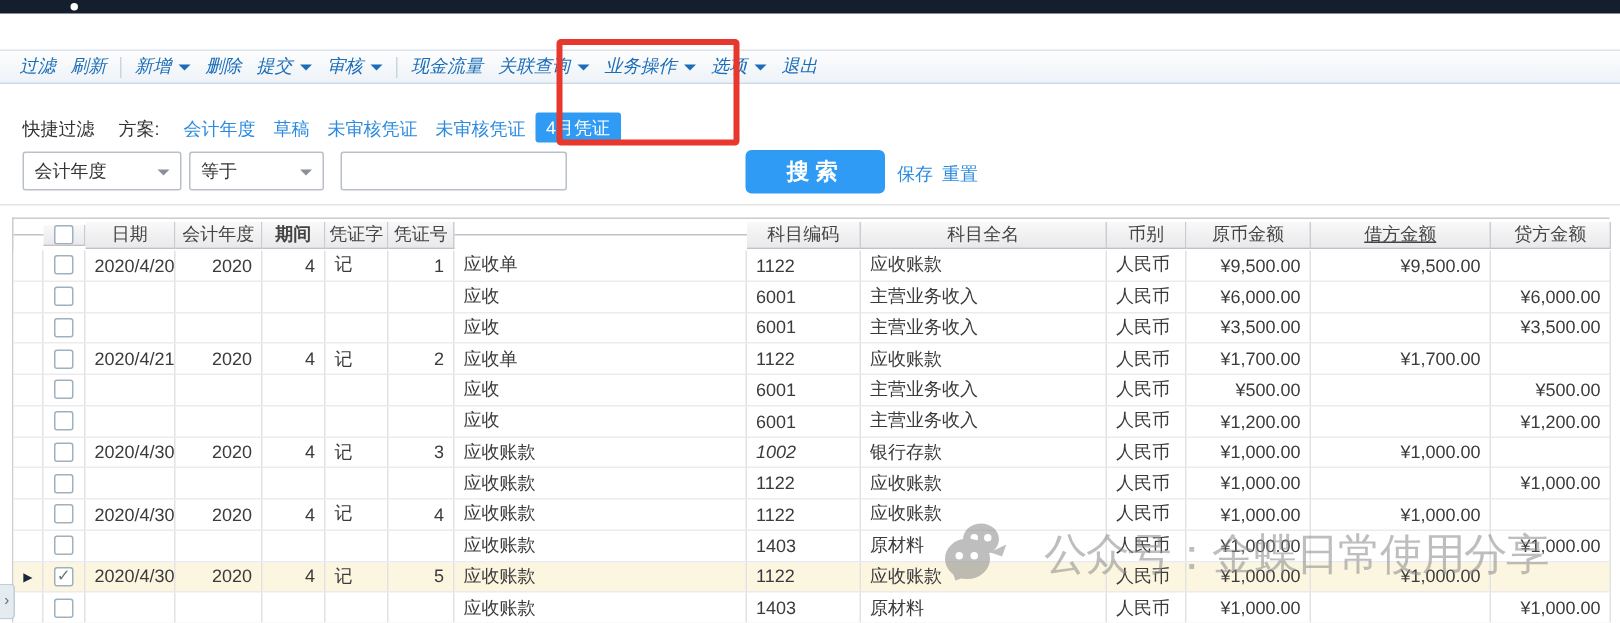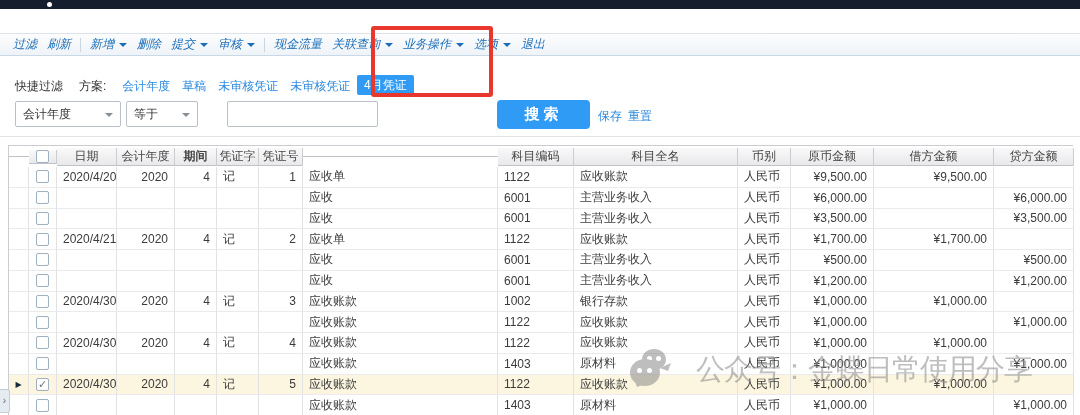--- a/index.html
+++ b/index.html
@@ -41,21 +41,21 @@
     background:#2f9bf4; border-radius:2px; color:#fff; font-size:12px;
     line-height:20px; white-space:nowrap; z-index:5; }
 
   
   .combo { position:absolute; height:26px; background:#fff; border:1px solid #b9c0c7;
     border-radius:2px; display:flex; align-items:center; }
   .combo .lbl { font-size:12px; color:#333; padding-left:7px; }
   .combo .arr { position:absolute; right:7px; top:11px; width:0; height:0;
     border:4px solid transparent; border-top-color:#8a9097; }
   #combo-field { left:15px; top:101px; width:106px; }
-  #combo-op    { left:126px; top:101px; width:72px;  }
+  #combo-op    { left:126px; top:101px; width:90px;  }
   .flt-input { position:absolute; left:227px; top:101px; width:151px; height:26px;
     border:1px solid #b9c0c7; border-radius:2px; font-size:12px; padding:0 6px; color:#333; }
   .search-btn { position:absolute; left:497px; top:100px; width:93px; height:29px;
     background:#2f9bf4; border:none; border-radius:4px; color:#fff; font-size:15px;
     font-weight:bold; font-family:inherit; letter-spacing:4px; text-align:center; cursor:pointer; }
   .save-link  { position:absolute; left:598px; top:108px; font-size:12px; color:#2b8ae0; cursor:pointer; }
   .reset-link { position:absolute; left:628px; top:108px; font-size:12px; color:#2b8ae0; cursor:pointer; }
   .hr-line { position:absolute; left:0; top:136px; width:1080px; height:1px; background:#e3e3e3; }
 
   
@@ -195,21 +195,21 @@
         <div class="h-cell" style="width: 60px;">日期</div>
         <div class="h-cell" style="width: 58px;">会计年度</div>
         <div class="h-cell" style="width: 42px; font-weight: bold;">期间</div>
         <div class="h-cell" style="width: 42px;">凭证字</div>
         <div class="h-cell" style="width: 44px;">凭证号</div>
         <div class="h-cell" style="width: 195px;"></div>
         <div class="h-cell" style="width: 76px;">科目编码</div>
         <div class="h-cell" style="width: 164px;">科目全名</div>
         <div class="h-cell" style="width: 53px;">币别</div>
         <div class="h-cell" style="width: 83px;">原币金额</div>
-        <div class="h-cell" style="width: 120px;">借方金额</div>
+        <div class="h-cell" style="width: 120px; text-decoration: underline;">借方金额</div>
         <div class="h-cell" style="width: 80px;">贷方金额</div>
       </div>
     <div id="g-body">
         <div class="g-row">
           <div class="t-cell c" style="width: 20px;"></div>
           <div class="t-cell c" style="width: 28px;">
             <div class="cb"></div>
           </div>
           <div class="t-cell " style="width: 60px; text-align: right;">2020/4/20</div>
           <div class="t-cell r" style="width: 58px;">2020</div>
@@ -318,21 +318,21 @@
           <div class="t-cell c" style="width: 20px;"></div>
           <div class="t-cell c" style="width: 28px;">
             <div class="cb"></div>
           </div>
           <div class="t-cell " style="width: 60px;">2020/4/30</div>
           <div class="t-cell r" style="width: 58px;">2020</div>
           <div class="t-cell r" style="width: 42px;">4</div>
           <div class="t-cell " style="width: 42px;">记</div>
           <div class="t-cell r" style="width: 44px;">3</div>
           <div class="t-cell " style="width: 195px;">应收账款</div>
-          <div class="t-cell " style="width: 76px;">1002</div>
+          <div class="t-cell " style="width: 76px; font-style: italic;">1002</div>
           <div class="t-cell " style="width: 164px;">银行存款</div>
           <div class="t-cell " style="width: 53px;">人民币</div>
           <div class="t-cell r" style="width: 83px;">¥1,000.00</div>
           <div class="t-cell r" style="width: 120px;">¥1,000.00</div>
           <div class="t-cell r" style="width: 80px;"></div>
         </div>
         <div class="g-row">
           <div class="t-cell c" style="width: 20px;"></div>
           <div class="t-cell c" style="width: 28px;">
             <div class="cb"></div>

